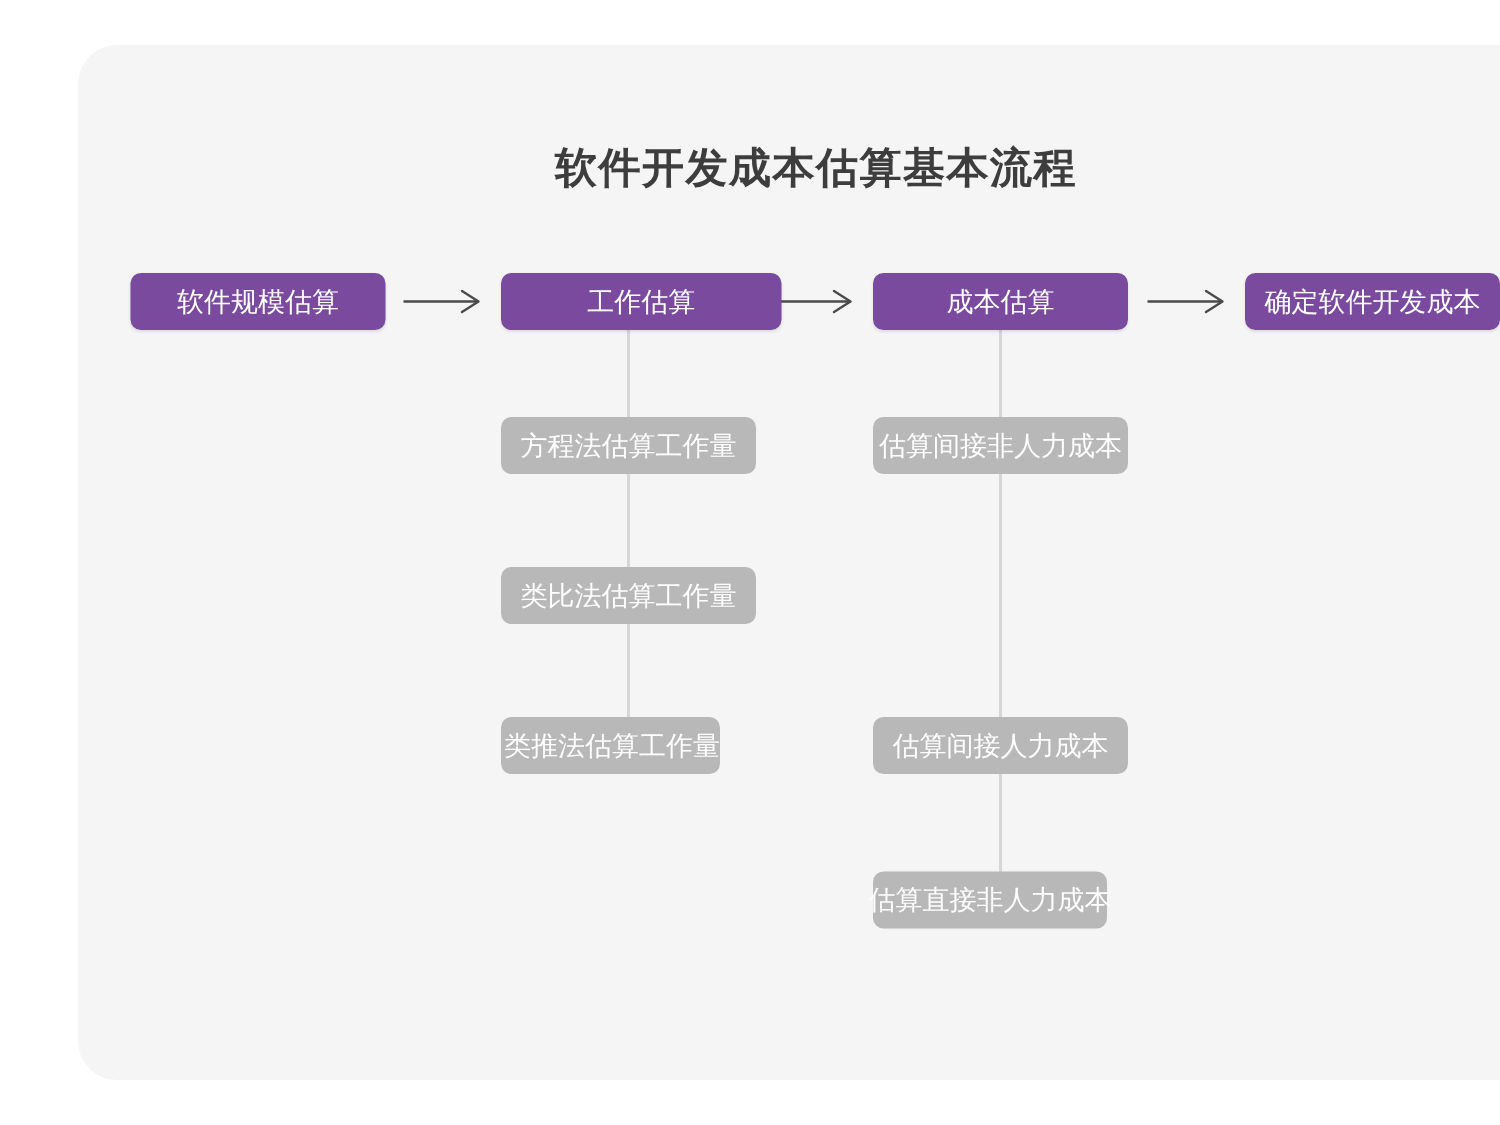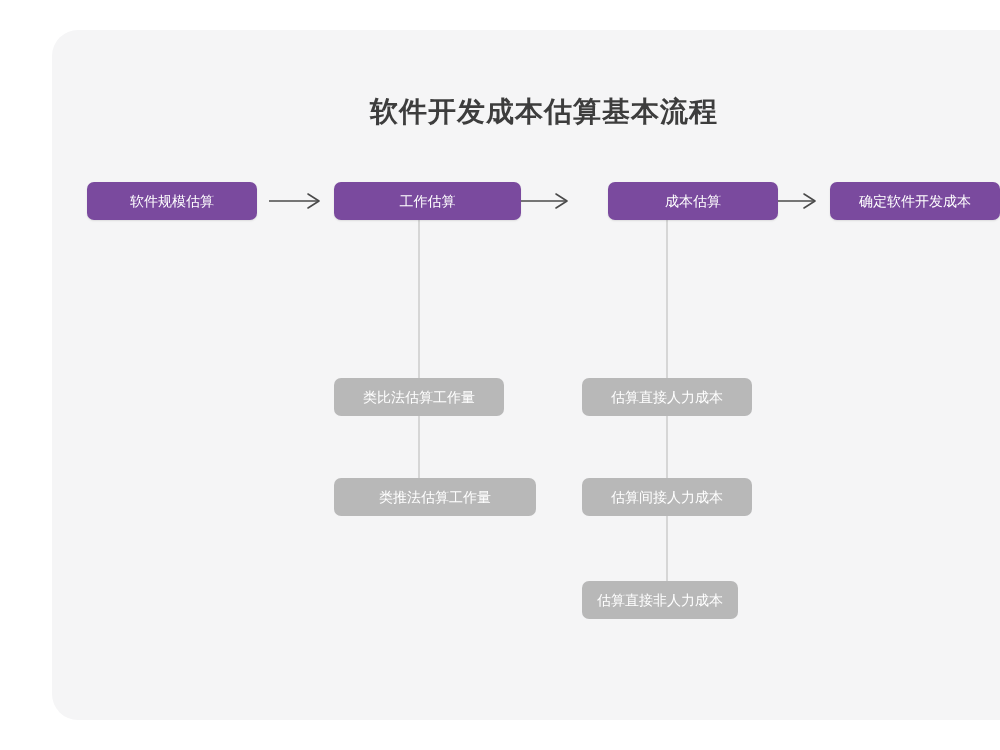--- a/index.html
+++ b/index.html
@@ -45,21 +45,21 @@
     line-height: 40px;
   }
 
   
   .node {
     position: absolute;
     display: flex;
     align-items: center;
     justify-content: center;
     border-radius: 7px;
-    font-size: 14px;
+    font-size: 18px;
     line-height: 1;
     text-align: center;
     white-space: nowrap;
     color: #ffffff;
     z-index: 3;
   }
 
   .node.primary {
     background: #7a4a9e;
     height: 38px;
@@ -100,21 +100,21 @@
   <div class="vline" style="left:622px; top:220px; height:385px;"></div>
 
   <div class="node primary" style="left:43px; top:182px; width:170px;">
     <span>软件规模估算</span>
   </div>
 
   <div class="node primary" style="left:290px; top:182px; width:187px;">
     <span>工作估算</span>
   </div>
 
-  <div class="node primary" style="left:564px; top:182px; width:170px;text-align:right;">
+  <div class="node primary" style="left:538px; top:182px; width:170px;text-align:right;">
     <span>成本估算</span>
   </div>
 
   <div class="node primary" style="left:786px; top:182px; width:170px;">
     <span>确定软件开发成本</span>
   </div>
 
   <div class="arrow" style="left:224px; top:191px;">
     <svg width="56" height="20" viewBox="0 0 56 20">
       <path d="M1 10 L50 10" stroke="#4a4a4a" stroke-width="1.6" fill="none"></path>
@@ -129,33 +129,36 @@
     </svg>
   </div>
 
   <div class="arrow" style="left:720px; top:191px;">
     <svg width="56" height="20" viewBox="0 0 56 20">
       <path d="M1 10 L50 10" stroke="#4a4a4a" stroke-width="1.6" fill="none"></path>
       <path d="M40 3 L51 10 L40 17" stroke="#4a4a4a" stroke-width="1.6" fill="none" stroke-linecap="round" stroke-linejoin="round"></path>
     </svg>
   </div>
 
+  <div class="node secondary" style="left:290px; top:278px; width:170px;">
+    <span>方程法估算工作量</span>
+  </div>
 
   <div class="node secondary" style="left:290px; top:378px; width:170px;">
     <span>类比法估算工作量</span>
   </div>
 
-  <div class="node secondary" style="left:290px; top:478px; width:202px;">
+  <div class="node secondary" style="left:290px; top:478px; width:146px;justify-content:flex-end;">
     <span>类推法估算工作量</span>
   </div>
 
+  <div class="node secondary" style="left:538px; top:278px; width:170px;">
+    <span>估算间接非人力成本</span>
+  </div>
 
-  <div class="node secondary" style="left:538px; top:378px; width:170px;">
-    <span>估算直接人力成本</span>
-  </div>
 
   <div class="node secondary" style="left:538px; top:478px; width:170px;text-align:center;">
     <span>估算间接人力成本</span>
   </div>
 
   <div class="node secondary" style="left:538px; top:581px; width:156px;">
     <span>估算直接非人力成本</span>
   </div>
 
 </div>

